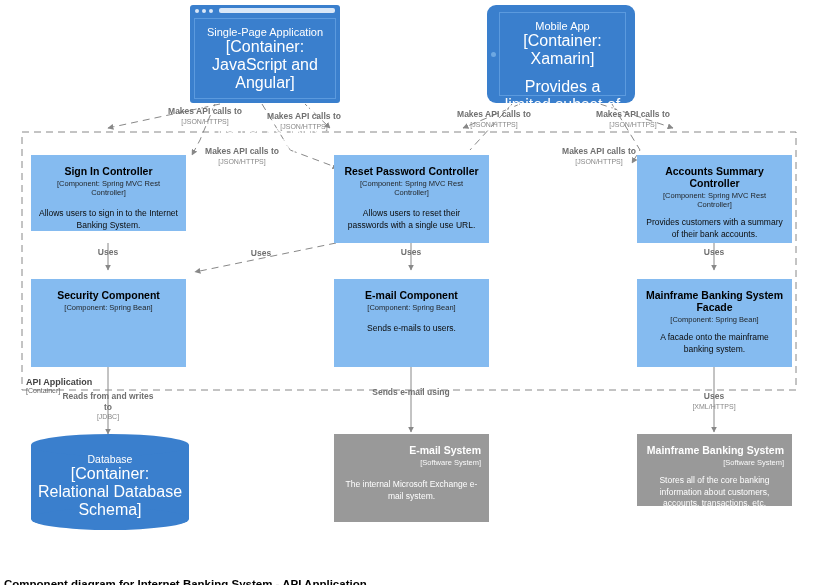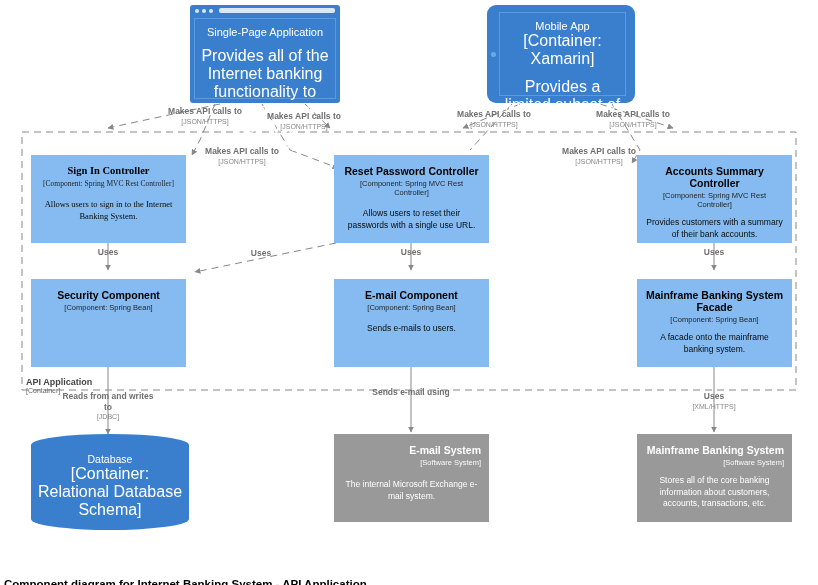--- a/index.html
+++ b/index.html
@@ -212,34 +212,35 @@
 
   <div id="spa-wrap">
     <div class="browser-bar">
       <span class="dot"></span>
       <span class="dot"></span>
       <span class="dot"></span>
       <span class="tabstrip"></span>
     </div>
     <div class="screen">
       <div class="n-title" style="font-size:11px">Single-Page Application</div>
+      <div class="n-type">[Container: JavaScript and Angular]</div>
       <div class="n-desc" style="margin-top:9px">Provides all of the Internet banking functionality to customers via their web browser.</div>
     </div>
   </div>
 
   <div id="mobile-wrap">
     <span class="speaker"></span>
     <div class="screen">
       <div class="n-title" style="font-size:11px">Mobile App</div>
       <div class="n-type">[Container: Xamarin]</div>
       <div class="n-desc" style="margin-top:10px">Provides a limited subset of the Internet banking functionality to customers via their mobile device.</div>
     </div>
   </div>
 
-  <div class="node c-component" style="left:31px; top:155px; width:155px; height:88px;font-family:Liberation Serif, serif;">
+  <div class="node c-component" style="left:31px; top:155px; width:155px; height:76px;">
     <div class="n-title" style="font-size:10.5px">Sign In Controller</div>
     <div class="n-type">[Component: Spring MVC Rest Controller]</div>
     <div class="n-desc">Allows users to sign in to the Internet Banking System.</div>
   </div>
 
   <div class="node c-component" style="left:334px; top:155px; width:155px; height:88px;">
     <div class="n-title" style="font-size:10.5px">Reset Password Controller</div>
     <div class="n-type">[Component: Spring MVC Rest Controller]</div>
     <div class="n-desc">Allows users to reset their passwords with a single use URL.</div>
   </div>
@@ -277,21 +278,21 @@
       <div class="n-desc" style="margin-top:8px">Stores user registration information, hashed authentication credentials, access logs, etc.</div>
     </div>
   </div>
 
   <div class="node c-external" style="left:334px; top:434px; width:155px; height:88px;">
     <div class="n-title" style="font-size:10.5px">E-mail System</div>
     <div class="n-type">[Software System]</div>
     <div class="n-desc" style="margin-top:12px">The internal Microsoft Exchange e-mail system.</div>
   </div>
 
-  <div class="node c-external" style="left:637px; top:434px; width:155px; height:88px;">
+  <div class="node c-external" style="left:637px; top:434px; width:155px; height:72px;">
     <div class="n-title" style="font-size:10.5px">Mainframe Banking System</div>
     <div class="n-type">[Software System]</div>
     <div class="n-desc" style="margin-top:8px">Stores all of the core banking information about customers, accounts, transactions, etc.</div>
   </div>
 
   <div class="edge-label" style="left:150px; top:106px; width:110px;">
     <span>Makes API calls to</span>
     <span class="tech">[JSON/HTTPS]</span>
   </div>
 

